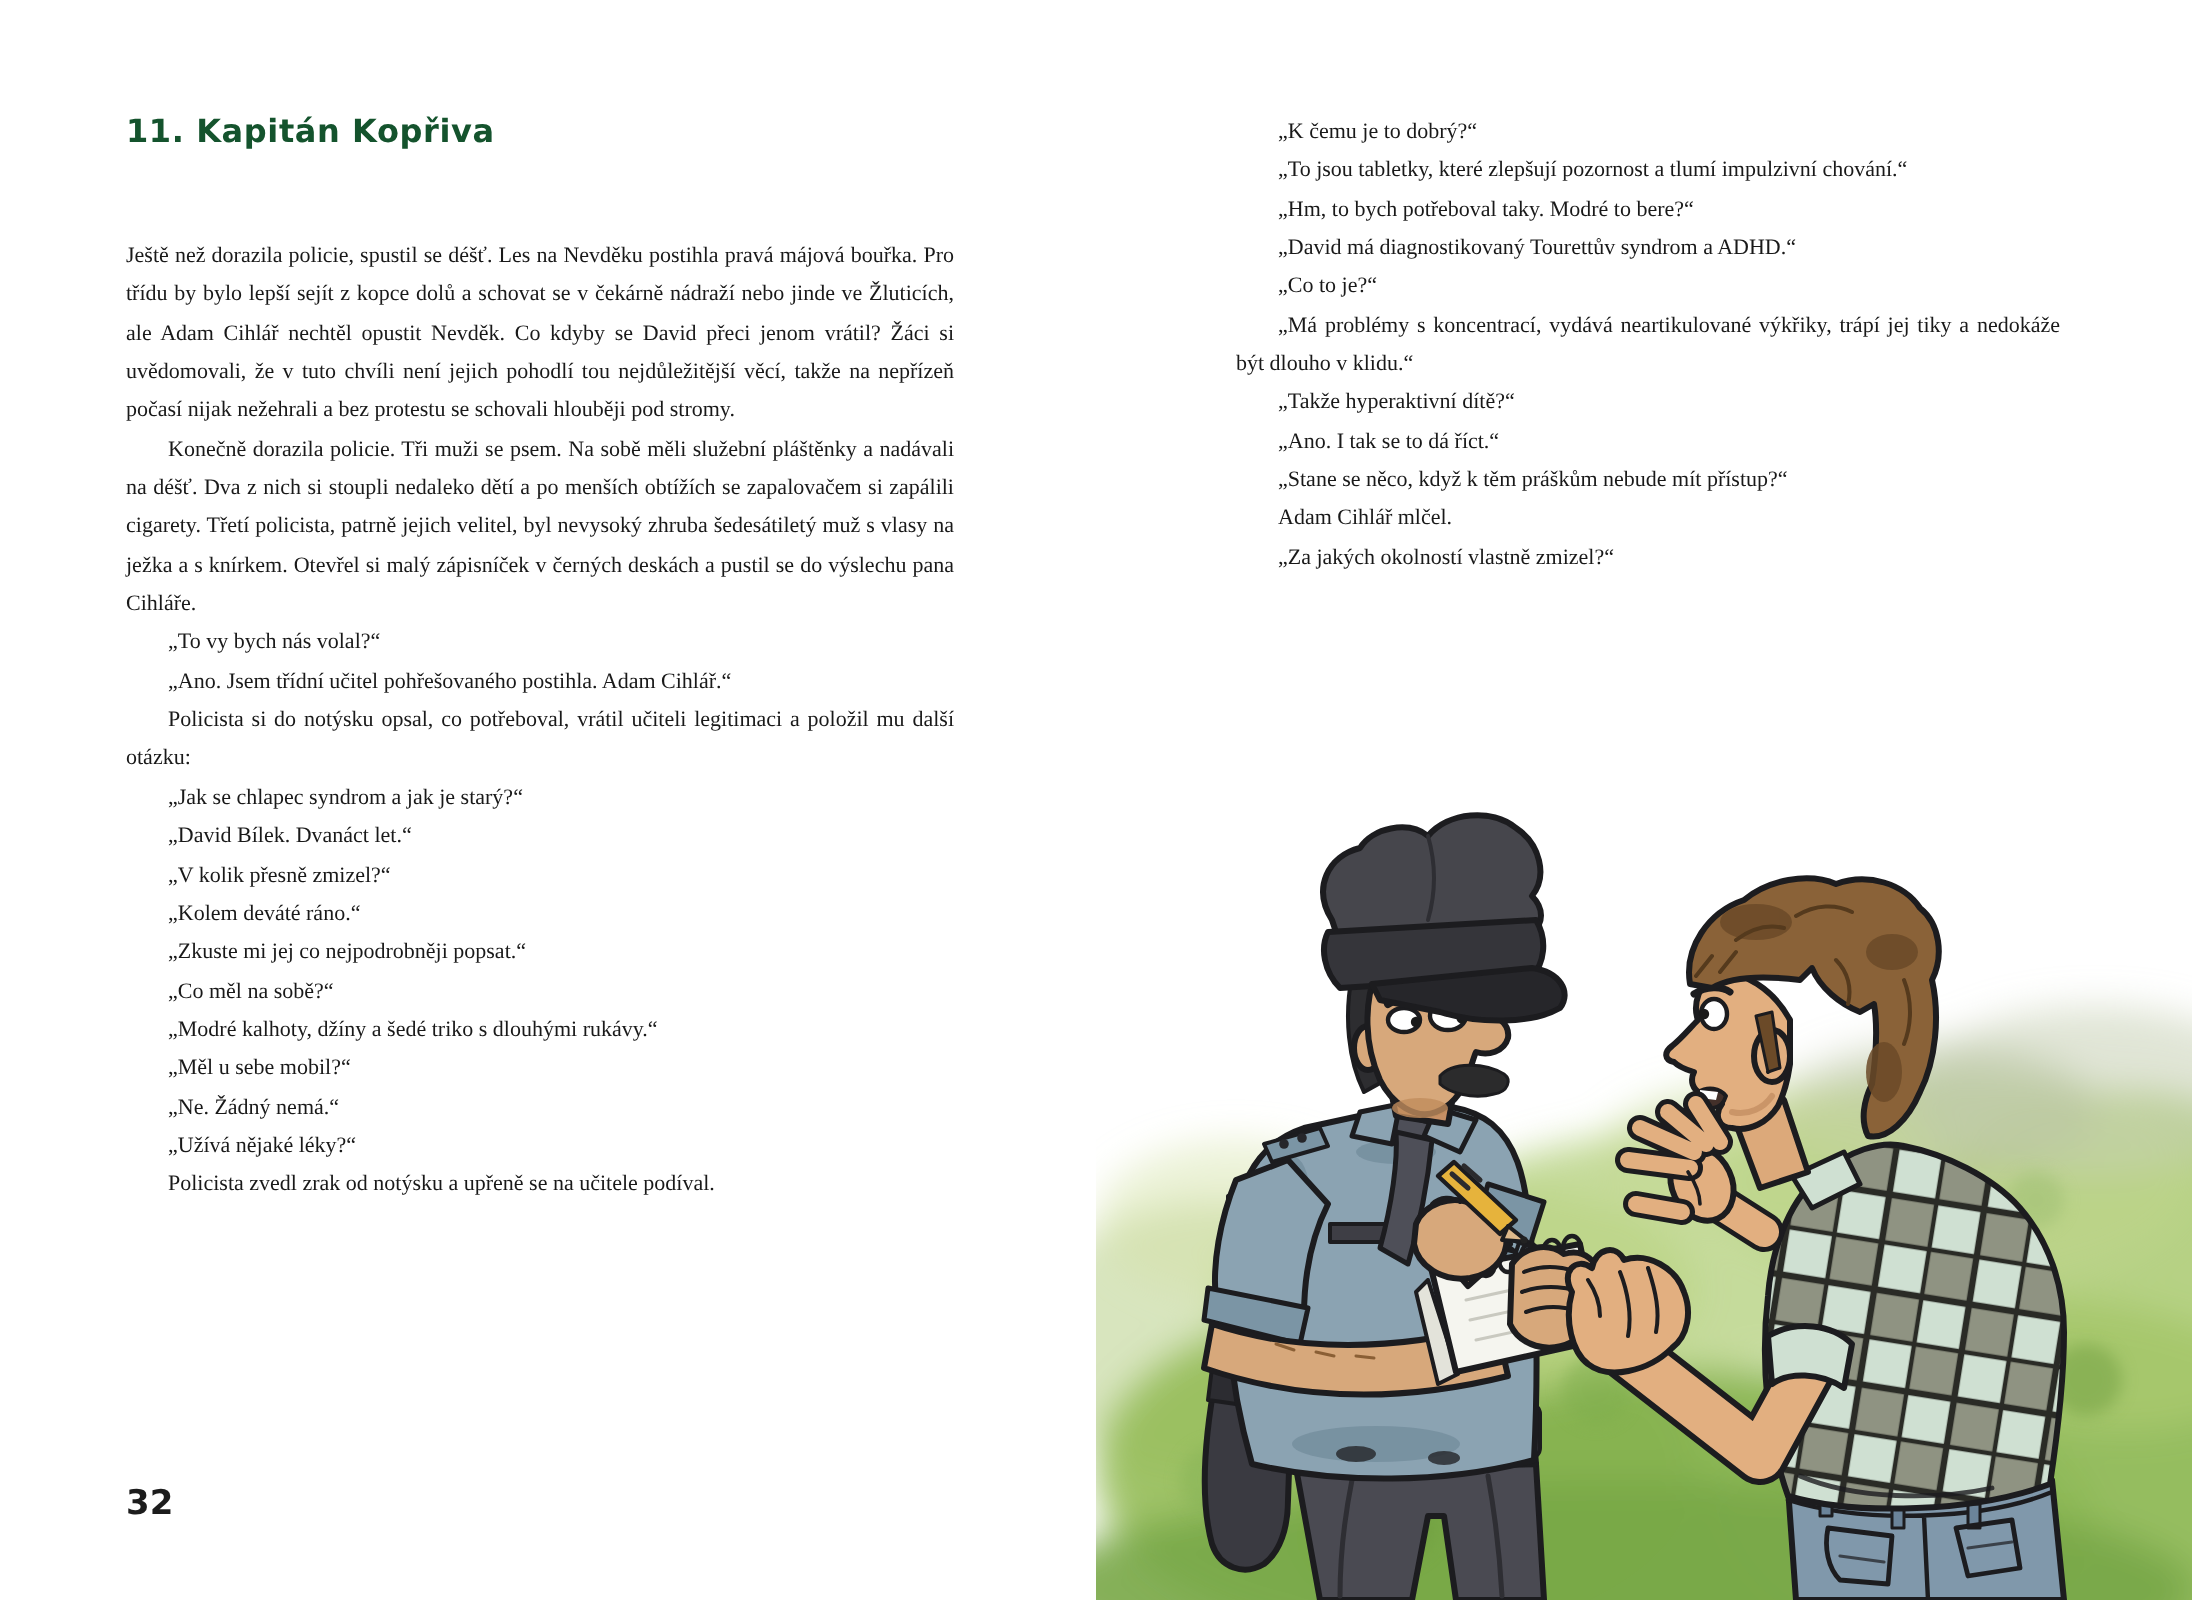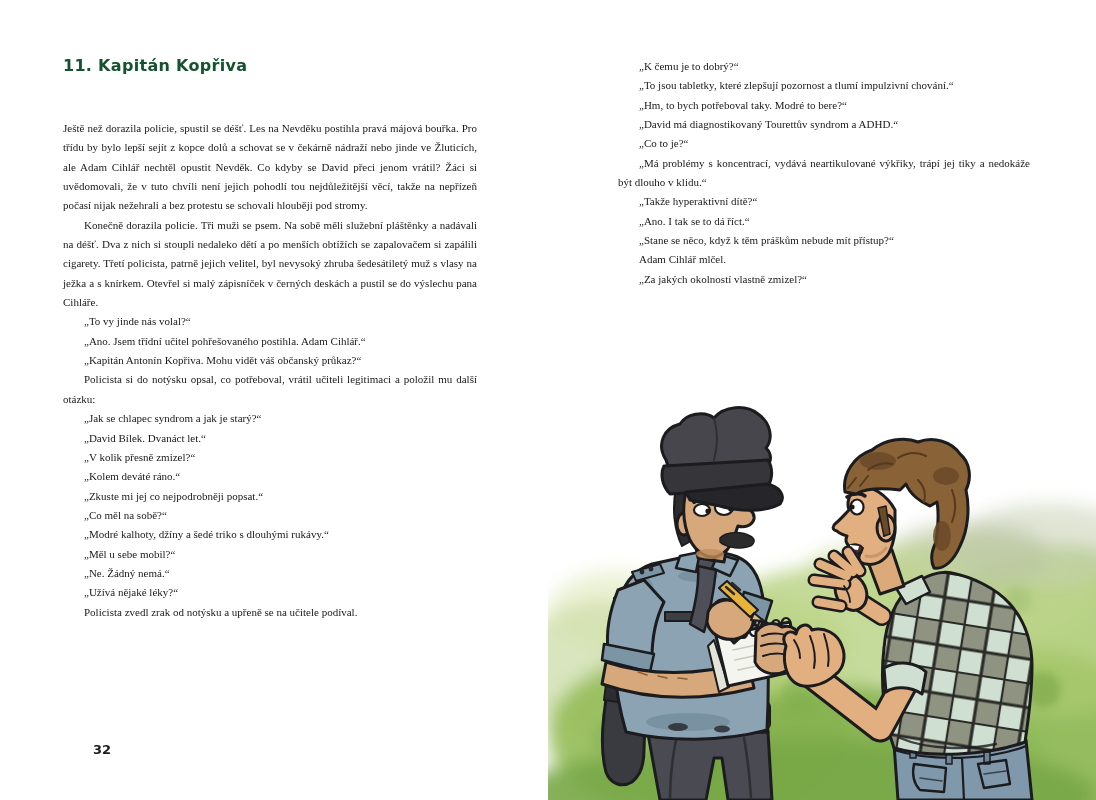--- a/index.html
+++ b/index.html
@@ -12,36 +12,35 @@
       font-family:"DejaVu Sans","Liberation Sans",sans-serif;
       font-weight:700;font-size:16px;letter-spacing:.3px;color:#14532d;}
   .text-col{position:absolute;}
   .col-left{left:63px;top:119px;width:414px;}
   .col-right{left:70px;top:57px;width:412px;}
   .text-col p{margin:0;text-align:justify;font-size:11px;line-height:19.35px;
       hyphens:auto;-webkit-hyphens:auto;}
   .text-col p.indent{text-indent:21px;}
   .page-number{position:absolute;left:63px;top:742px;
       font-family:"DejaVu Sans","Liberation Sans",sans-serif;
-      font-weight:700;font-size:13px;color:#1c1c1c;margin-left:30px;}
+      font-weight:700;font-size:17px;color:#1c1c1c;}
   .illus{position:absolute;left:0;top:340px;width:548px;height:460px;}
 </style>
 </head>
 <body>
 
 <div class="spread">
 
   <div class="page page-left">
     <h1 class="chapter-title">11. Kapitán Kopřiva</h1>
     <div class="text-col col-left">
       <p>Ještě než dorazila policie, spustil se déšť. Les na Nevděku postihla pravá májová bouřka. Pro třídu by bylo lepší sejít z kopce dolů a schovat se v čekárně nádraží nebo jinde ve Žluticích, ale Adam Cihlář nechtěl opustit Nevděk. Co kdyby se David přeci jenom vrátil? Žáci si uvědomovali, že v tuto chvíli není jejich pohodlí tou nejdůležitější věcí, takže na nepřízeň počasí nijak nežehrali a bez protestu se schovali hlouběji pod stromy.</p>
       <p class="indent">Konečně dorazila policie. Tři muži se psem. Na sobě měli služební pláštěnky a nadávali na déšť. Dva z nich si stoupli nedaleko dětí a po menších obtížích se zapalovačem si zapálili cigarety. Třetí policista, patrně jejich velitel, byl nevysoký zhruba šedesátiletý muž s vlasy na ježka a s knírkem. Otevřel si malý zápisníček v černých deskách a pustil se do výslechu pana Cihláře.</p>
-      <p class="indent">„To vy jinde nás volal?“</p>
+      <p class="indent">„To vy bych nás volal?“</p>
       <p class="indent">„Ano. Jsem třídní učitel pohřešovaného postihla. Adam Cihlář.“</p>
-      <p class="indent">„Kapitán Antonín Kopřiva. Mohu vidět váš občanský průkaz?“</p>
       <p class="indent">Policista si do notýsku opsal, co potřeboval, vrátil učiteli legitimaci a položil mu další otázku:</p>
       <p class="indent">„Jak se chlapec syndrom a jak je starý?“</p>
       <p class="indent">„David Bílek. Dvanáct let.“</p>
       <p class="indent">„V kolik přesně zmizel?“</p>
       <p class="indent">„Kolem deváté ráno.“</p>
       <p class="indent">„Zkuste mi jej co nejpodrobněji popsat.“</p>
       <p class="indent">„Co měl na sobě?“</p>
       <p class="indent">„Modré kalhoty, džíny a šedé triko s dlouhými rukávy.“</p>
       <p class="indent">„Měl u sebe mobil?“</p>
       <p class="indent">„Ne. Žádný nemá.“</p>

